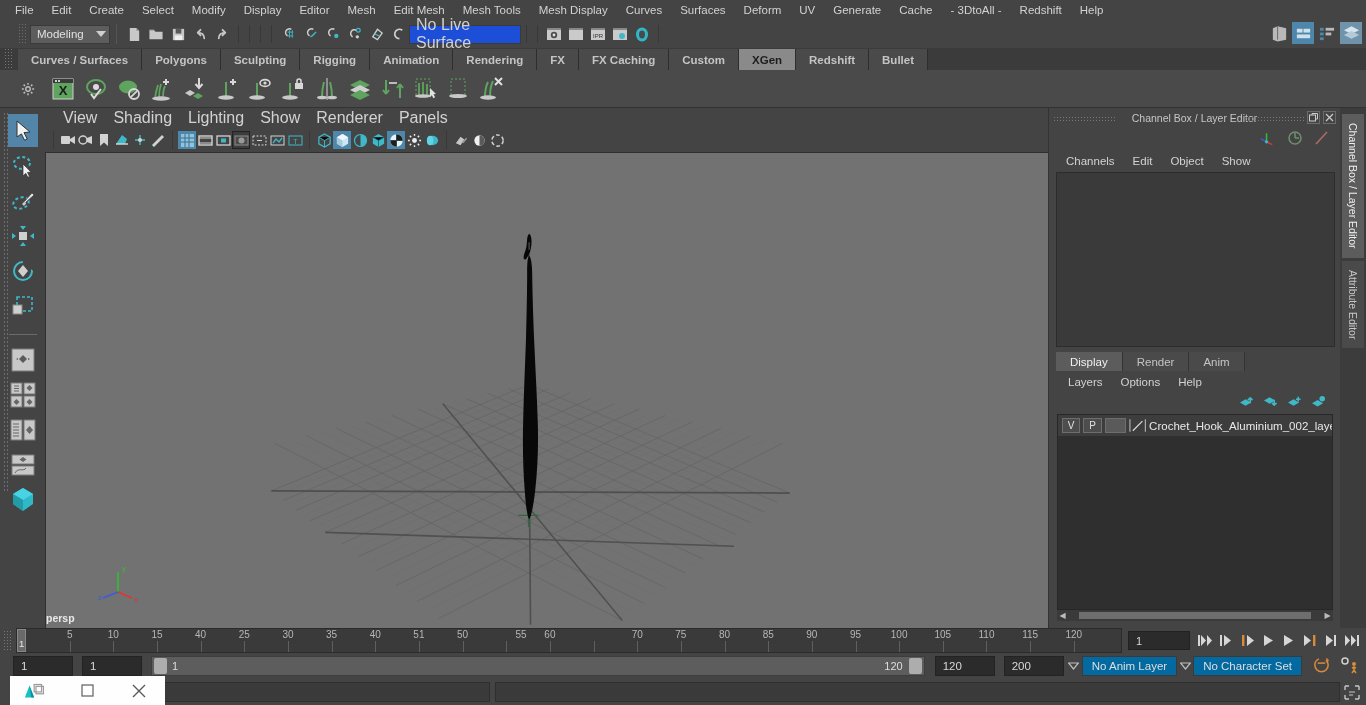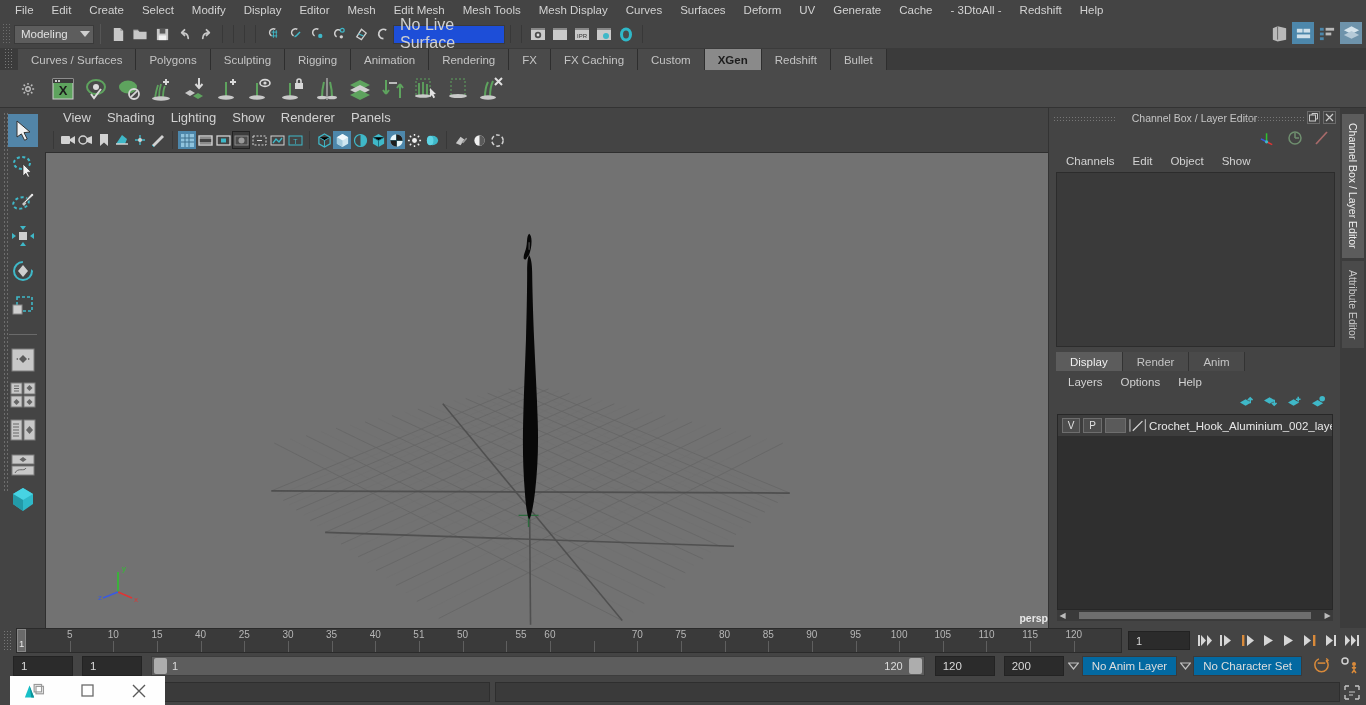--- a/index.html
+++ b/index.html
@@ -16,21 +16,21 @@
   
   .menubar {
     height:20px; background:#444; display:flex; align-items:center;
     padding-left:6px; flex:0 0 20px; position:relative;
   }
   .menubar .mi { padding:0 9px; font-size:11.5px; color:#d2d2d2; line-height:20px; white-space:nowrap; cursor:default; }
 
   
   .statusbar {
     height:28px; background:#444; display:flex; align-items:center;
-    flex:0 0 28px; padding-left:2px; position:relative;
+    flex:0 0 28px; padding-left:18px; position:relative;
   }
   .griphandle {
     width:9px; height:22px; margin-right:3px;
     background-image:radial-gradient(#777 0.6px, transparent 0.7px);
     background-size:3px 3px; opacity:.8;
   }
   .menuset {
     width:80px; height:19px; background:#5d5d5d; color:#e0e0e0;
     font-size:11.5px; display:flex; align-items:center; padding-left:6px;
     border:1px solid #3a3a3a; position:relative;
@@ -49,21 +49,21 @@
   
   .shelf-tabs {
     height:22px; background:#3b3b3b; display:flex; align-items:flex-end;
     flex:0 0 22px; padding-left:18px; position:relative;
   }
   .shelf-grip { position:absolute;left:4px;top:0;height:22px;width:10px;
     background-image:radial-gradient(#777 0.6px,transparent 0.7px);background-size:3px 3px; }
   .shelf-tab {
     height:21px; padding:0 13px; font-size:11.5px; color:#c4c4c4;
     display:flex;align-items:center; border-right:1px solid #2e2e2e;
-    background:#4a4a4a; cursor:default;
+    background:#4a4a4a; cursor:default;font-weight:bold;
   }
   .shelf-tab:first-of-type { border-left:1px solid #2e2e2e; }
   .shelf-tab.active { background:#8a8a8a; color:#1d1d1d; font-weight:bold; }
 
   .shelf-row {
     height:38px; background:#4a4a4a; flex:0 0 38px; display:flex; align-items:center;
     padding-left:46px; position:relative; border-bottom:1px solid #333;
   }
   .shelf-gear { position:absolute;left:18px;top:9px;width:20px;height:20px;
     display:flex;align-items:center;justify-content:center; }
@@ -78,29 +78,29 @@
   .tb-grip { position:absolute;left:3px;top:4px;width:6px;height:380px;
      background-image:radial-gradient(#6d6d6d 0.6px,transparent 0.7px);background-size:3px 4px; }
   .tool { width:30px;height:33px;display:flex;align-items:center;justify-content:center;
      margin-bottom:2px;cursor:default; }
   .tool.sel { background:#5285a8; }
   .tb-divider { width:28px;height:1px;background:#6a6a6a;margin:10px 0 8px 0; }
 
   
   .vp-col { flex:1 1 auto; display:flex; flex-direction:column; min-width:0; }
   .vp-menubar { height:20px;background:#444;display:flex;align-items:center;flex:0 0 20px;padding-left:10px; }
-  .vp-menubar .vmi { padding:0 8px;font-size:13px;color:#d2d2d2;line-height:20px;cursor:default; }
+  .vp-menubar .vmi { padding:0 8px;font-size:16px;color:#d2d2d2;line-height:20px;cursor:default; }
   .vp-toolbar { height:24px;background:#444;display:flex;align-items:center;flex:0 0 24px;padding-left:3px; }
   .vbtn { width:18px;height:18px;display:flex;align-items:center;justify-content:center;cursor:default; }
   .vbtn.on { background:#4d87ab; }
   .vbtn.framed { border:1px solid #222; background:#3c3c3c; }
 
   .viewport { flex:1 1 auto; position:relative; overflow:hidden; background:#727272;
      border-left:1px solid #2f2f2f; border-top:1px solid #2f2f2f; }
-  .persp-label { position:absolute;bottom:4px;left:0;right:0;text-align:right;
+  .persp-label { position:absolute;bottom:4px;left:0;right:0;text-align:left;
      color:#e8e8e8;font-size:10.5px;font-weight:bold; }
   .axis-gizmo { position:absolute; left:52px; bottom:20px; }
 
   
   .rdock { width:292px; flex:0 0 292px; background:#444; display:flex; flex-direction:column;
     border-left:1px solid #333; }
   .rdock-title { height:20px;display:flex;align-items:center;justify-content:center;
     position:relative;font-size:10.5px;color:#c5c5c5;flex:0 0 20px; }
   .dotsL,.dotsR { position:absolute;top:8px;height:5px;width:62px;
     background-image:radial-gradient(#777 0.6px,transparent 0.7px);background-size:3px 3px; }

